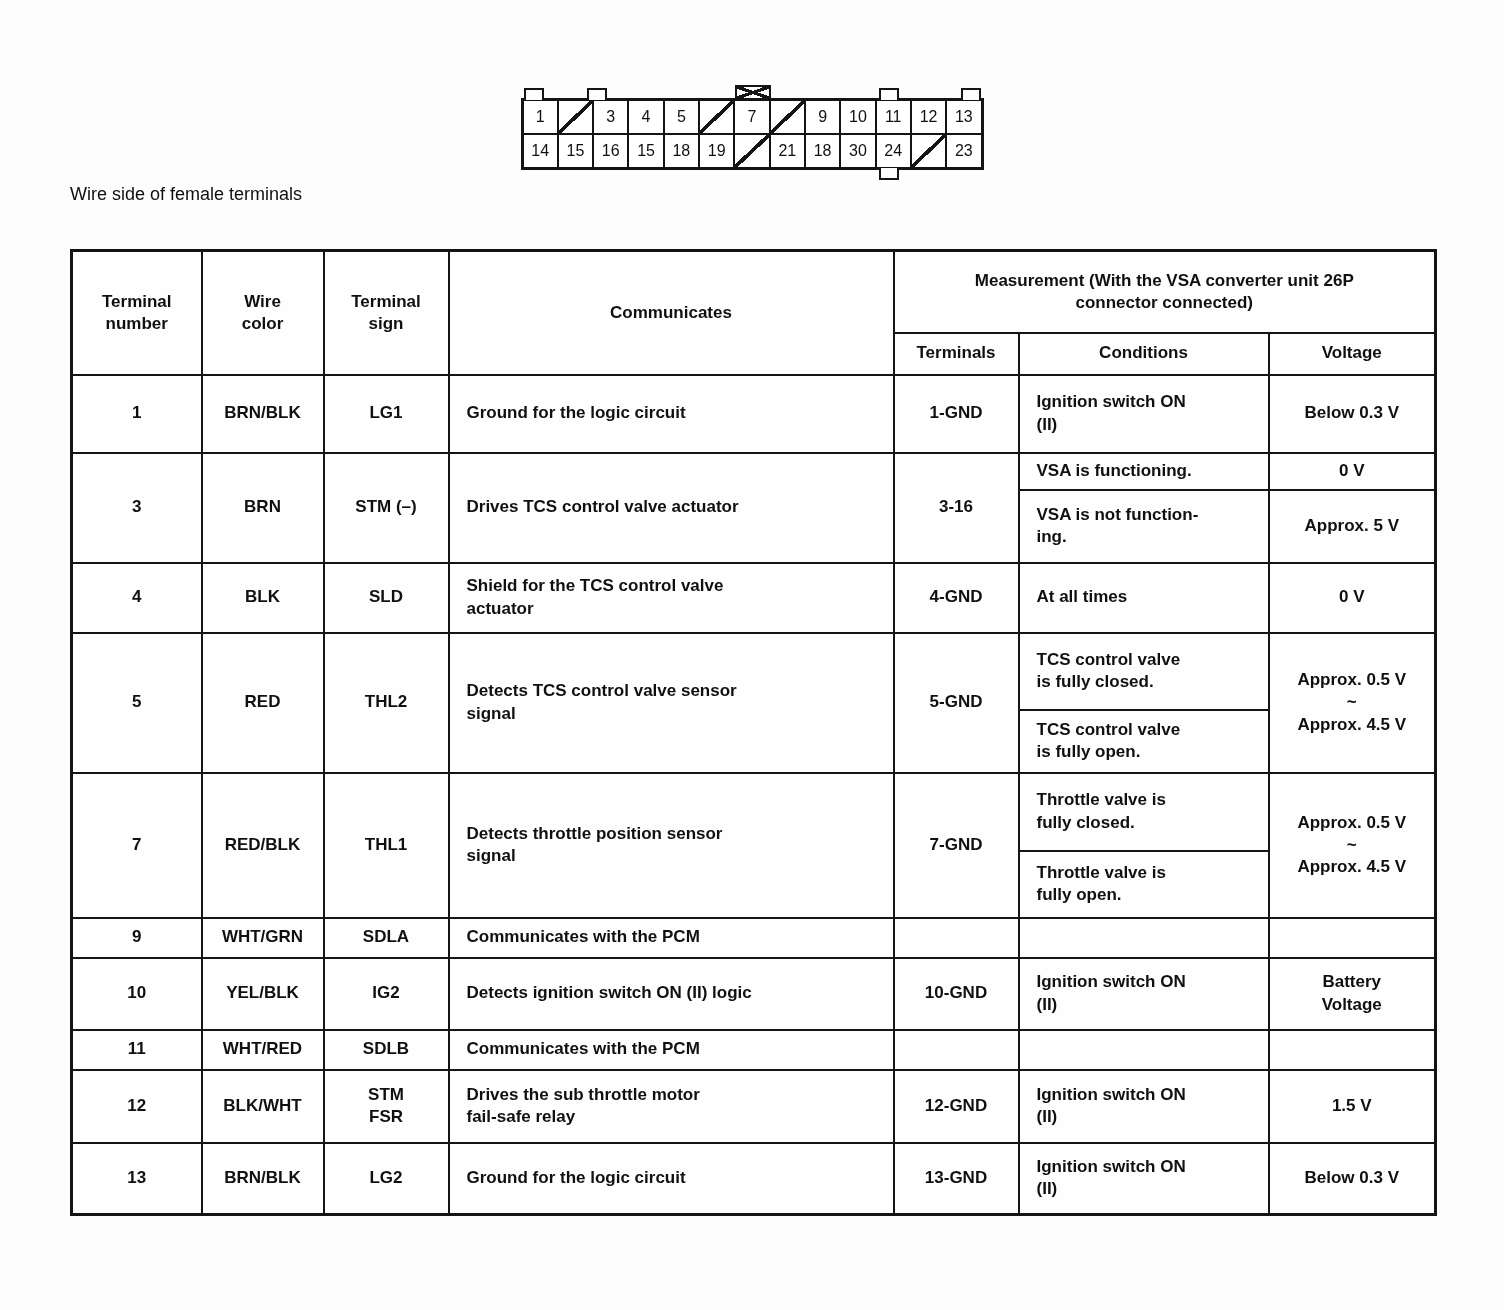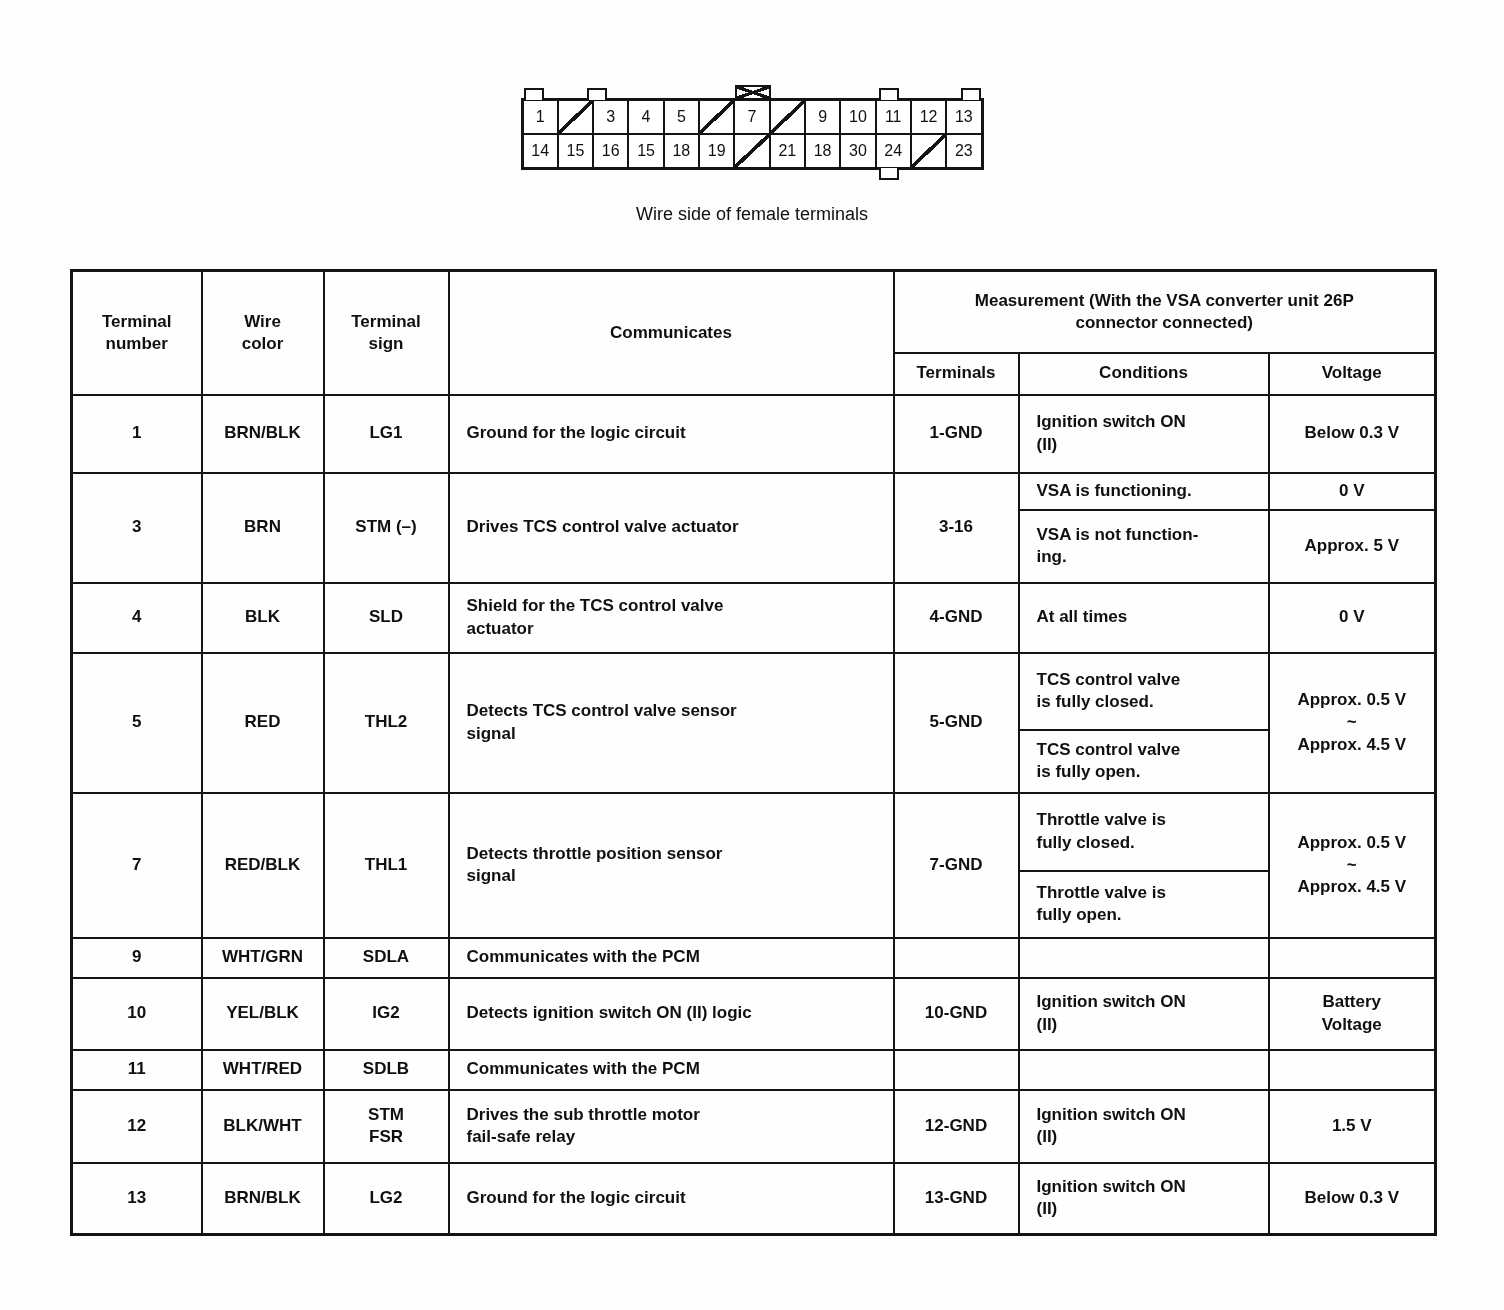--- a/index.html
+++ b/index.html
@@ -52,21 +52,21 @@
   .keybox {
     position: absolute;
     width: 36px; height: 15px;
     top: -15px; left: 212px;
     border: 2px solid #141414;
     background-color: #fdfdfd;
     background-image:
       linear-gradient(to bottom right, transparent 42%, #141414 42%, #141414 58%, transparent 58%),
       linear-gradient(to top right,    transparent 42%, #141414 42%, #141414 58%, transparent 58%);
   }
-  .caption { text-align: center; margin-top: 34px; font-size: 18px; font-weight: 500; }
+  .caption { margin-top: 14px; font-size: 18px; font-weight: 500; }
 
   
   table.spec {
     table-layout: fixed;
     border-collapse: collapse;
     width: 1364px;
     margin-top: 44px;
     border: 3px solid #141414;
     background: #fefefe;
   }

